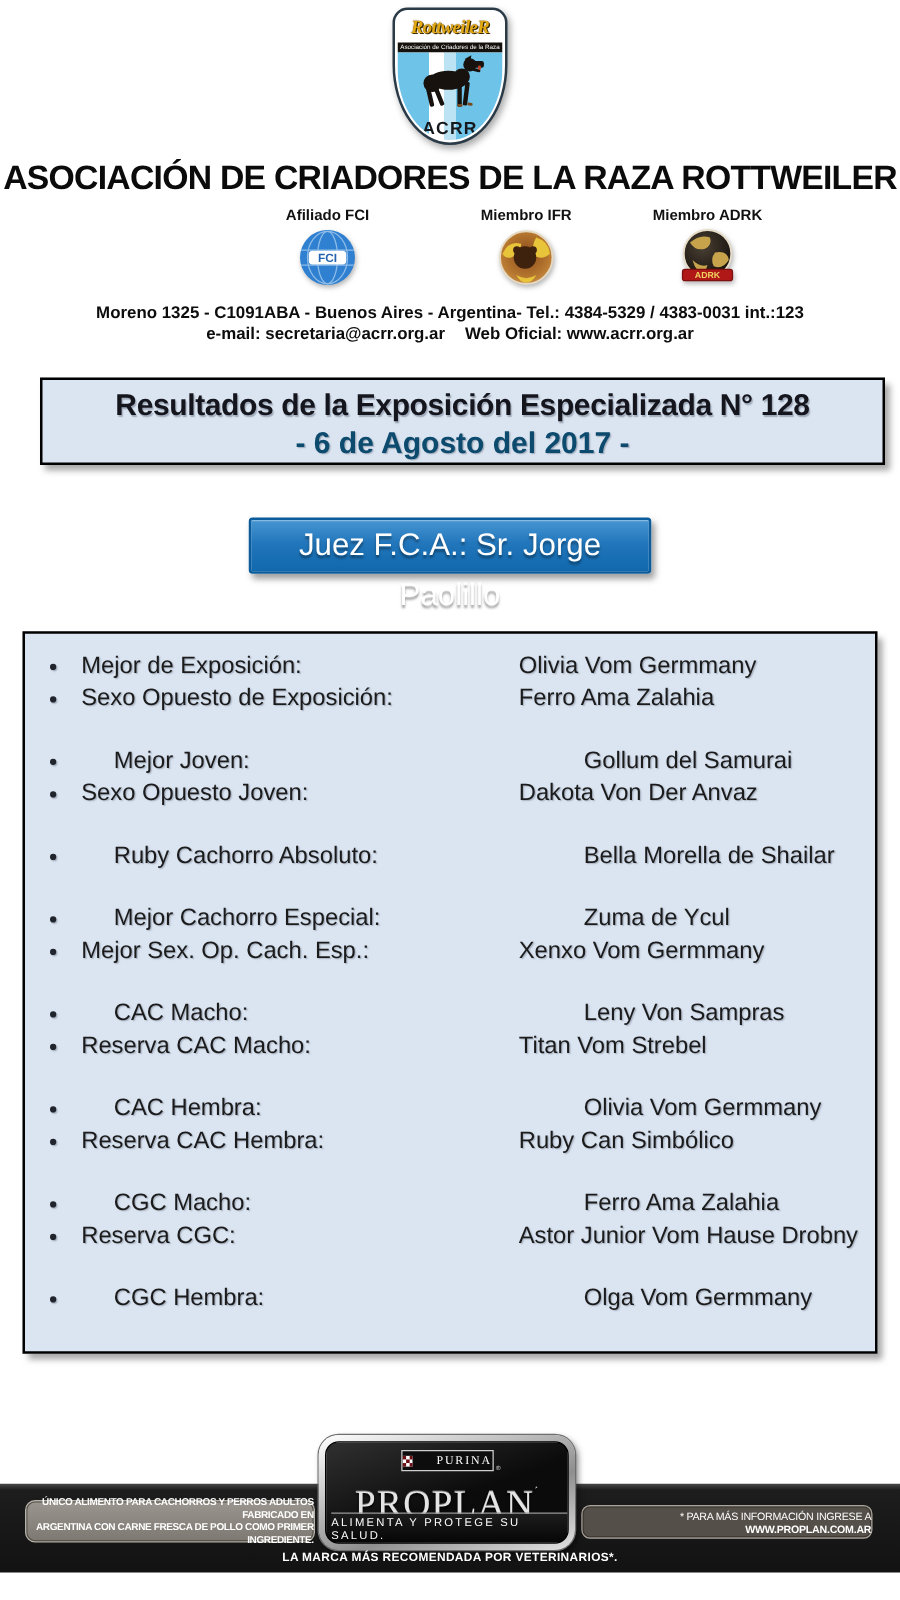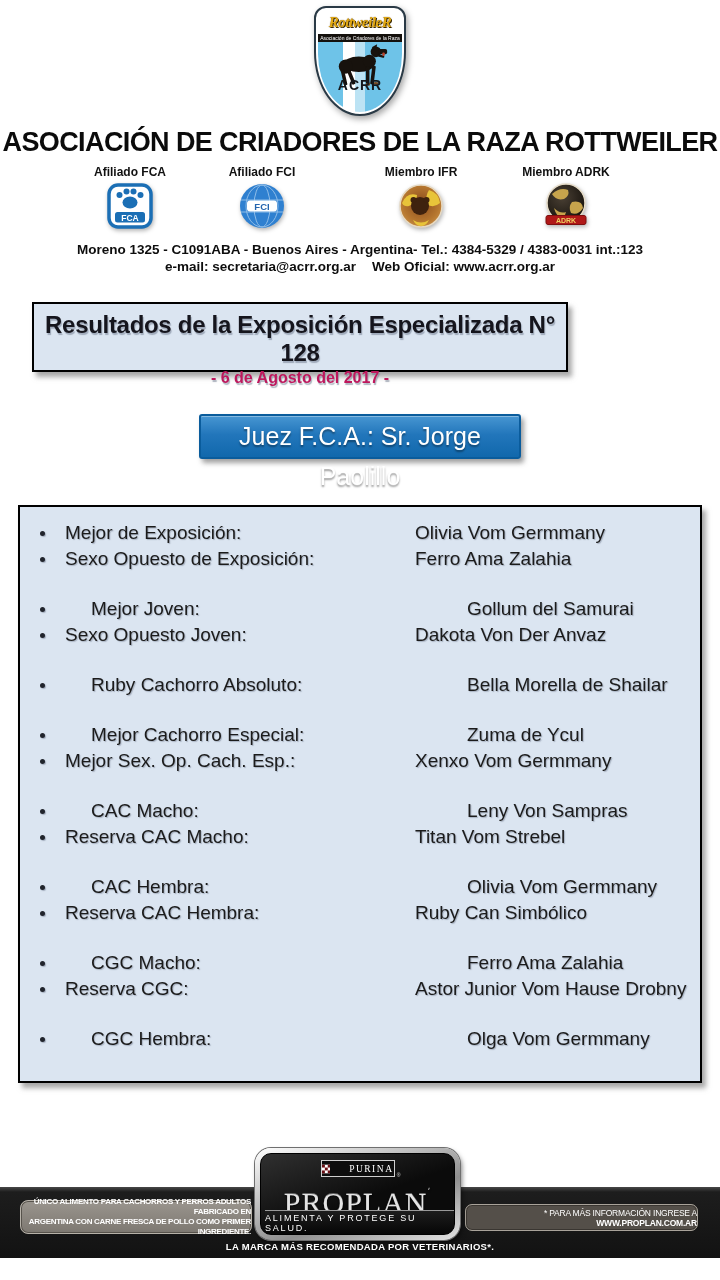--- a/index.html
+++ b/index.html
@@ -16,43 +16,43 @@
         overflow:hidden;position:relative;background:#fff;}
   .shield-top{height:24px;display:flex;align-items:center;justify-content:center;background:#fff;}
   .shield-brand{font-family:"Liberation Serif",serif;font-weight:bold;font-style:italic;
         font-size:15px;color:#e3a912;letter-spacing:-0.5px;
         text-shadow:1px 1px 0 #3a2800,0 0 1px #5a3c00;white-space:nowrap;}
   .shield-ribbon{height:8px;background:#14100c;color:#fff;font-size:5px;line-height:8px;
         text-align:center;white-space:nowrap;overflow:hidden;}
   .shield-field{position:relative;height:calc(100% - 32px);
         background:linear-gradient(90deg,#6ec3e8 0 30%,#ffffff 30% 44%,#bce3f4 44% 56%,#6ec3e8 56% 100%);}
   .shield-dog{position:absolute;left:50%;top:1px;transform:translateX(-50%);}
-  .shield-acronym{position:absolute;bottom:19px;width:100%;text-align:center;font-weight:bold;
+  .shield-acronym{position:absolute;bottom:2px;width:100%;text-align:center;font-weight:bold;
         font-size:14px;letter-spacing:1px;color:#15181c;}
 
   
   .main-title{position:absolute;top:127px;left:0;width:720px;text-align:center;margin:0;
         font-size:27px;font-weight:bold;letter-spacing:-0.6px;color:#0b0b0b;}
   .affil{position:absolute;top:165px;width:120px;text-align:center;}
   .affil-label{font-size:12px;font-weight:bold;color:#111;}
   .affil-icon{margin-top:3px;height:52px;display:flex;justify-content:center;align-items:flex-start;
         filter:drop-shadow(1px 2px 2px rgba(0,0,0,.3));}
   .affil-0{left:70px;} .affil-1{left:202px;} .affil-2{left:361px;} .affil-3{left:506px;}
   .address{position:absolute;top:241px;left:0;width:720px;text-align:center;
         font-size:13.5px;font-weight:bold;color:#0d0d0d;line-height:17px;}
   .address-row2{display:flex;justify-content:center;gap:16px;}
 
   
   .panel{background:#dbe5f1;border:2px solid #000;box-sizing:border-box;
         box-shadow:4px 5px 5px rgba(110,110,110,.6);}
-  .event-box{position:absolute;left:32px;top:302px;width:536px;height:70px;text-align:center;
+  .event-box{position:absolute;left:32px;top:302px;width:676px;height:70px;text-align:center;
         padding-top:7px;}
   .event-title{font-size:24px;font-weight:600;color:#15151d;letter-spacing:-0.3px;
         text-shadow:1px 1.5px 1px rgba(110,120,140,.55);}
-  .event-date{font-size:16px;font-weight:600;color:#be185d;margin-top:2px;
+  .event-date{font-size:24px;font-weight:600;color:#0c4a6e;margin-top:2px;
         text-shadow:1px 1.5px 1px rgba(110,120,140,.55);}
 
   .judge-btn{position:absolute;left:199px;top:414px;width:322px;height:45px;box-sizing:border-box;
         border:2px solid #0a5c9c;border-radius:3px;
         background:linear-gradient(180deg,#4796d2 0%,#2276bb 45%,#1168ac 100%);
         box-shadow:3px 4px 5px rgba(110,110,110,.65), inset 0 1px 0 rgba(255,255,255,.35);
         color:#fff;font-size:25px;text-align:center;line-height:40px;
         text-shadow:0 2px 2px rgba(0,0,0,.4);}
 
   .results-box{position:absolute;left:18px;top:505px;width:684px;height:578px;padding-top:13px;}
@@ -129,35 +129,20 @@
             <rect x="74" y="66" width="7" height="4" rx="1.5" transform="rotate(7 74 66)" fill="#7a4a22"></rect>
           </svg>
           <div class="shield-acronym">ACRR</div>
         </div>
       </div>
     </div>
   </div>
 
   <h1 class="main-title">ASOCIACIÓN DE CRIADORES DE LA RAZA ROTTWEILER</h1>
 
-  <div class="affil affil-0">
-    <div class="affil-label">Afiliado FCA</div>
-    <div class="affil-icon">
-      <svg width="48" height="48" viewBox="0 0 48 48">
-        <rect x="3" y="3" width="42" height="42" rx="9" fill="#ffffff" stroke="#1b6fb5" stroke-width="3.5"></rect>
-        <ellipse cx="24" cy="20.5" rx="7.5" ry="6" fill="#1b6fb5"></ellipse>
-        <circle cx="13.5" cy="13" r="3" fill="#1b6fb5"></circle>
-        <circle cx="20.5" cy="9.5" r="3" fill="#1b6fb5"></circle>
-        <circle cx="27.5" cy="9.5" r="3" fill="#1b6fb5"></circle>
-        <circle cx="34.5" cy="13" r="3" fill="#1b6fb5"></circle>
-        <rect x="9" y="30" width="30" height="10.5" rx="2.5" fill="#1b6fb5"></rect>
-        <text x="24" y="38.5" font-size="8.5" font-weight="bold" fill="#fff" text-anchor="middle" font-family="Liberation Sans, sans-serif">FCA</text>
-      </svg>
-    </div>
-  </div>
   <div class="affil affil-1">
     <div class="affil-label">Afiliado FCI</div>
     <div class="affil-icon">
       <svg width="48" height="48" viewBox="0 0 48 48">
         <circle cx="24" cy="24" r="22" fill="#2f80d0"></circle>
         <g stroke="#8fbde8" stroke-width="1" fill="none">
           <ellipse cx="24" cy="24" rx="8" ry="21"></ellipse>
           <ellipse cx="24" cy="24" rx="16" ry="21"></ellipse>
           <line x1="3" y1="18" x2="45" y2="18"></line>
           <line x1="3" y1="30" x2="45" y2="30"></line>

